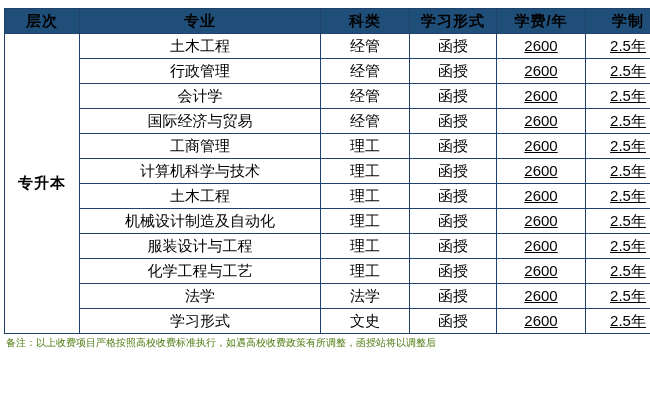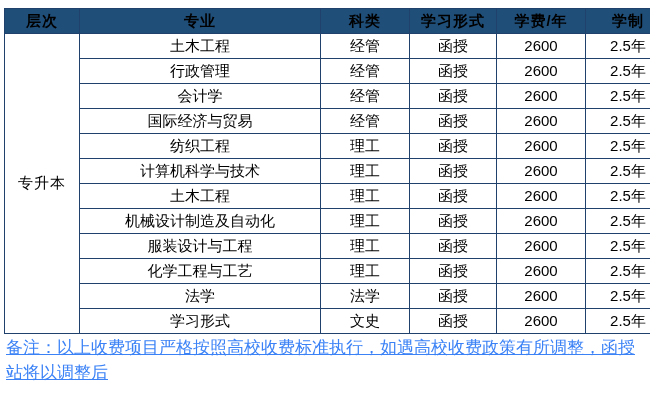--- a/index.html
+++ b/index.html
@@ -46,47 +46,47 @@
     letter-spacing: 1px;
   }
   th.col-level    { width: 74px; }
   th.col-major    { width: 240px; }
   th.col-category { width: 88px; margin-left: 21px; }
   th.col-mode     { width: 86px; }
   th.col-fee      { width: 88px; }
   th.col-years    { width: 84px; }
 
   td.level-cell {
-    font-weight: normal;
+    font-weight: bold;
     font-size: 17px;
     letter-spacing: 1px;
     border-radius: 30px;
   }
   td.major-cell {
     font-size: 16px;
   }
   td.category-cell,
   td.mode-cell {
     font-size: 16px;
     margin-top: 48px;
   }
   td.fee-cell,
   td.years-cell {
     font-size: 16px;
+    text-decoration: underline;
   }
   .note {
     width: 642px;
     margin: 1px auto 0 auto;
-    font-size: 17px;
-    color: #3b82f6;
+    font-size: 10px;
+    color: #4d7c0f;
     line-height: 1.45;
     text-align: left;
     padding: 1px 2px 0 2px;
     box-sizing: border-box;
-    text-decoration: underline;
   }
 </style>
 </head>
 <body>
 
 <div class="sheet">
 
   <table class="tuition">
     <thead>
       <tr>
@@ -127,21 +127,21 @@
 
       <tr>
         <td class="major-cell">国际经济与贸易</td>
         <td class="category-cell">经管</td>
         <td class="mode-cell">函授</td>
         <td class="fee-cell">2600</td>
         <td class="years-cell">2.5年</td>
       </tr>
 
       <tr>
-        <td class="major-cell">纺织工程</td>
+        <td class="major-cell">工商管理</td>
         <td class="category-cell">理工</td>
         <td class="mode-cell">函授</td>
         <td class="fee-cell">2600</td>
         <td class="years-cell">2.5年</td>
       </tr>
 
       <tr>
         <td class="major-cell">计算机科学与技术</td>
         <td class="category-cell">理工</td>
         <td class="mode-cell">函授</td>

